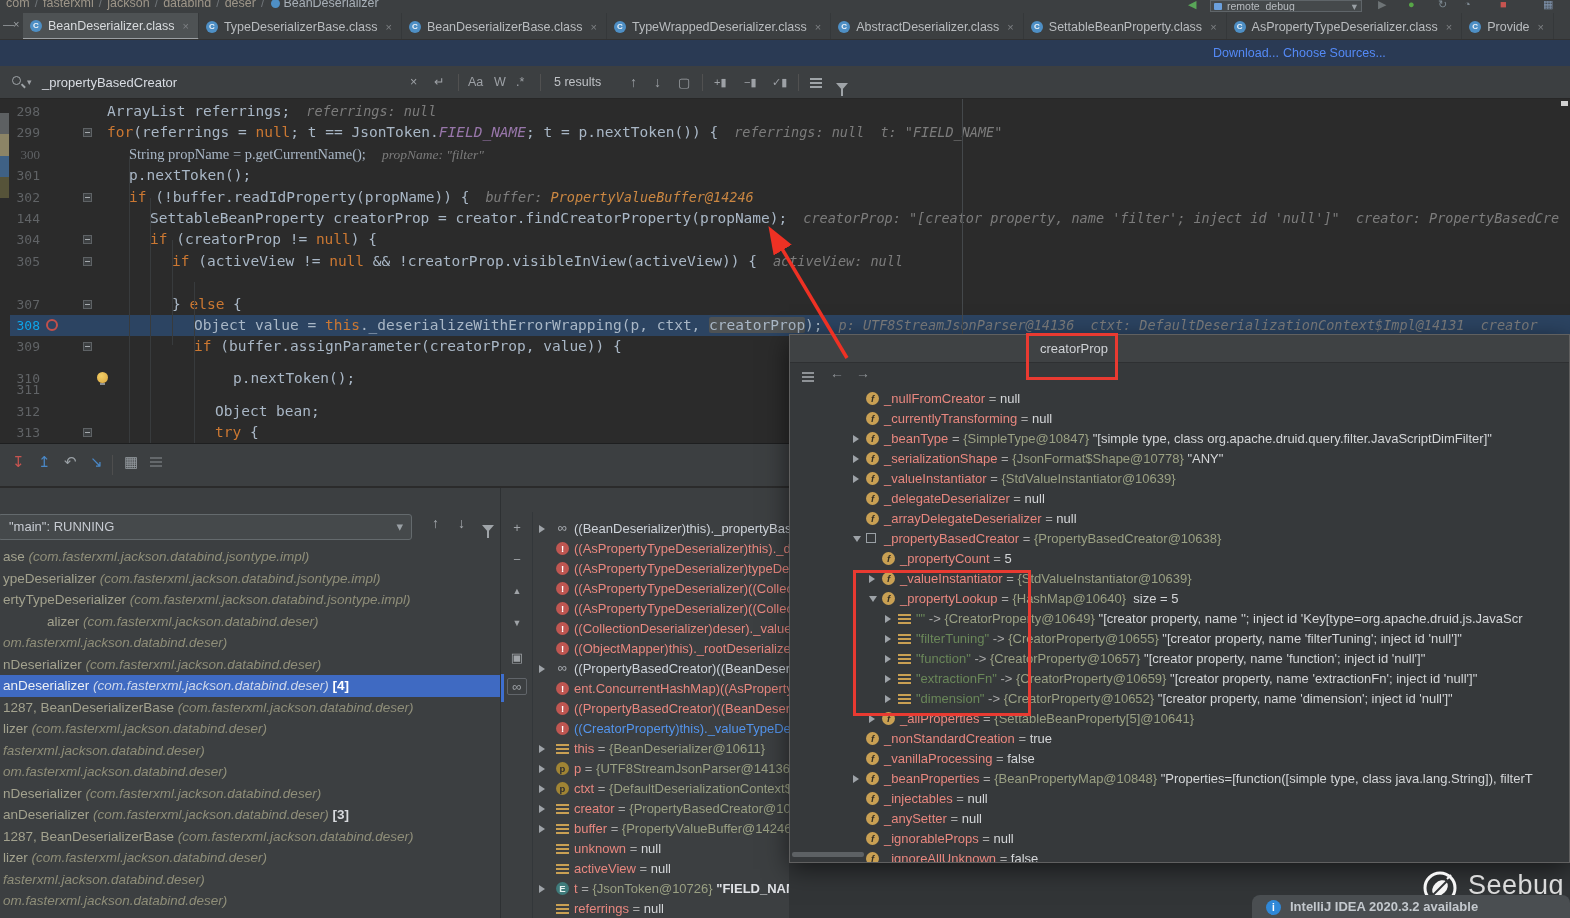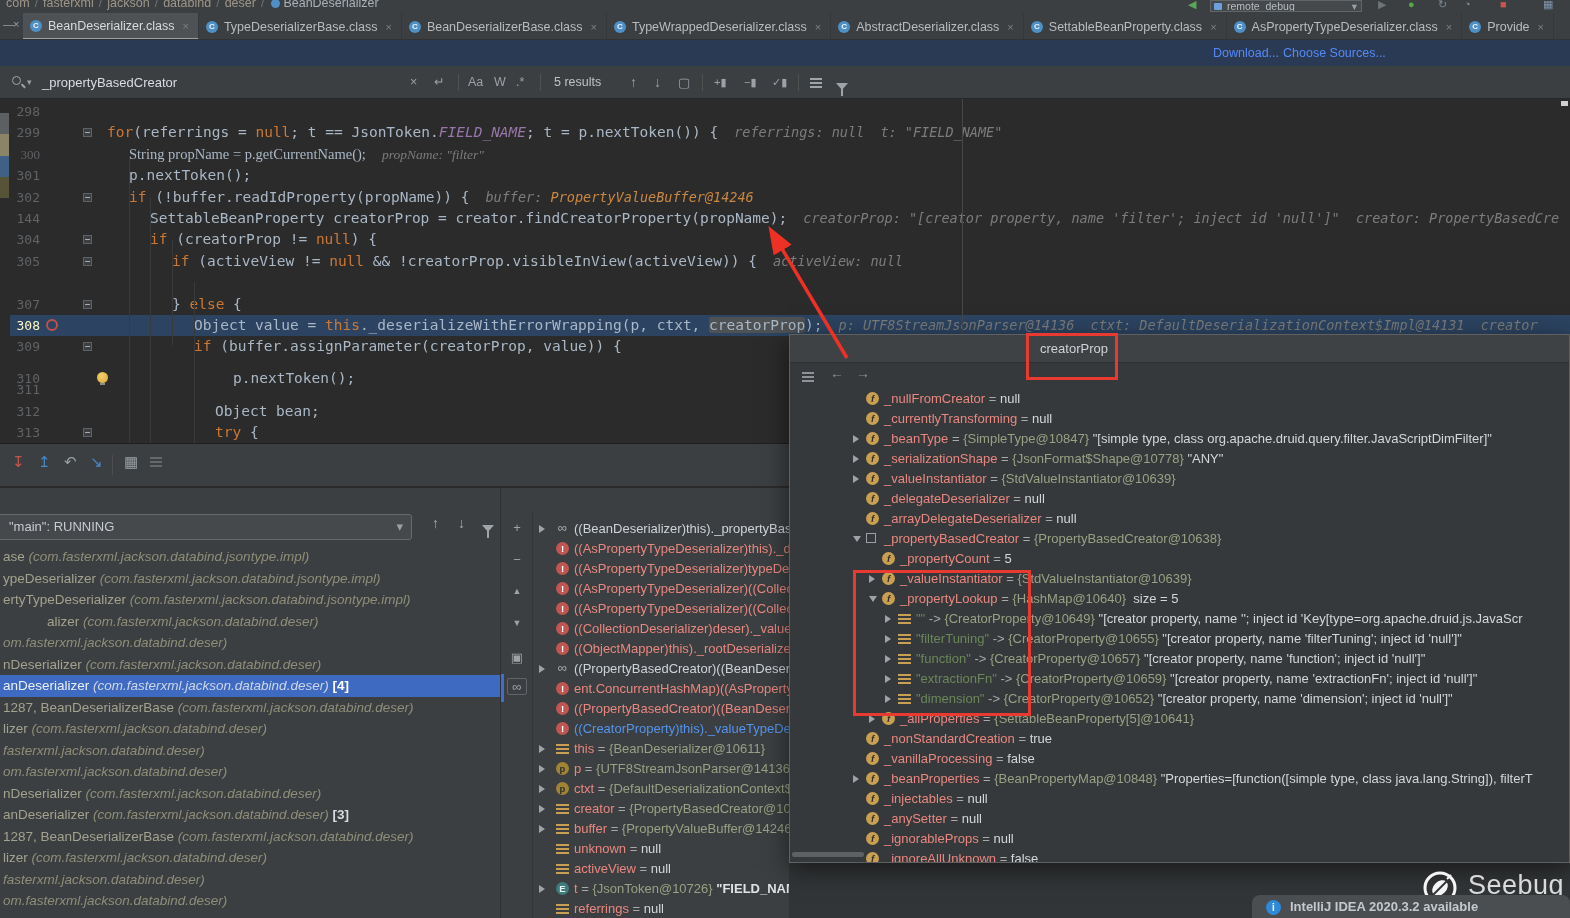--- a/index.html
+++ b/index.html
@@ -36,21 +36,21 @@
   .search-glass{position:absolute;left:12px;top:10px;width:9px;height:9px;border:1.5px solid #9fa4a8;border-radius:50%}
   .search-glass::after{content:"";position:absolute;left:8px;top:8px;width:5px;height:1.5px;background:#9fa4a8;transform:rotate(45deg)}
   .bars-icon{display:inline-block;width:12px;height:10px;background:linear-gradient(#9fa4a8 0 2px,transparent 2px 4px,#9fa4a8 4px 6px,transparent 6px 8px,#9fa4a8 8px 10px)}
   .funnel{display:inline-block;width:0;height:0;border-left:6px solid transparent;border-right:6px solid transparent;border-top:7px solid #9fa4a8;position:relative}
   .funnel::after{content:"";position:absolute;left:-1px;top:-1px;width:2px;height:7px;background:#9fa4a8}
   
   #editor{left:0;top:99px;width:1570px;height:344px;background:#2b2b2b;overflow:hidden;font-family:"DejaVu Sans Mono",monospace}
   .erow{position:absolute;left:0;right:0;height:21.4px;font-size:14.5px;line-height:21.4px;white-space:pre}
   .erow .rowbg{position:absolute;left:10px;right:0;top:0;bottom:0;background:#2c4462}
   .lnum{position:absolute;left:0;width:40px;text-align:right;color:#606366;font-size:13px}
-  .erow.cur .lnum{color:#fef9c3}
+  .erow.cur .lnum{color:#0ea5e9}
   .bpoint{position:absolute;left:46px;top:4px;width:12px;height:12px;border:2px solid #c2504b;border-radius:50%}
   .bulb{position:absolute;left:97px;top:4px;width:11px;height:11px;border-radius:50%;background:radial-gradient(circle at 40% 35%,#f3cf67,#d9a53f)}
   .bulb::after{content:"";position:absolute;left:3px;top:11px;width:5px;height:2px;background:#8a8d90}
   .fbox{position:absolute;left:83px;top:6px;width:9px;height:9px;border:1px solid #5e6265;background:#3c3f41}
   .fbox::after{content:"";position:absolute;left:1px;top:3px;width:5px;height:1px;background:#a6aaae}
   .cline{position:absolute;left:103px;top:0;height:100%;white-space:pre}
   .kw{color:#cc7832}.tx{color:#a9b7c6}.fd{color:#9876aa;font-style:italic}
   .hl{color:#a9b7c6;background:#4e5254;border-radius:2px}
   .hint{font-size:13.5px;font-style:italic;margin-left:16px}
   .hg{color:#7c7c7c;font-style:italic}.ho{color:#cb8742;font-style:italic}
@@ -209,21 +209,21 @@
   <span class="fi" style="left:810px;top:11px;height:auto;line-height:normal"><span class="bars-icon"></span></span>
   <span class="fi" style="left:836px;top:13px;height:auto;line-height:normal"><span class="funnel"></span></span>
 </div>
 
 <div class="abs" id="editor">
   <div class="lblock" style="top:14px;height:21px;background:#5d6062"></div>
   <div class="lblock" style="top:35px;height:22px;background:#8c8466"></div>
   <div class="lblock" style="top:57px;height:21px;background:#3f6185"></div>
   <div class="lblock" style="top:78px;height:21px;background:#565339"></div>
   <div id="lines-container">
-      <div class="erow" style="top: 2px;"><div class="lnum">298</div></div>
+      <div class="erow" style="top: 2px;"><div class="lnum">298</div><span class="cline" style="padding-left: 4px;"><span class="tx">ArrayList referrings;</span><span class="hint"><span class="hg">referrings: null</span></span></span></div>
       <div class="erow" style="top: 23.4px;"><div class="lnum">299</div><div class="fbox"></div><span class="cline" style="padding-left: 4px;"><span class="kw">for</span><span class="tx">(referrings = </span><span class="kw">null</span><span class="tx">; t == JsonToken.</span><span class="fd">FIELD_NAME</span><span class="tx">; t = p.nextToken()) {</span><span class="hint"><span class="hg">referrings: null  t: "FIELD_NAME"</span></span></span></div>
       <div class="erow" style="top: 44.8px; font-family: Liberation Serif, serif;"><div class="lnum">300</div><span class="cline" style="padding-left: 26px;"><span class="tx">String propName = p.getCurrentName();</span><span class="hint"><span class="hg">propName: "filter"</span></span></span></div>
       <div class="erow" style="top: 66.2px;"><div class="lnum">301</div><span class="cline" style="padding-left: 26px;"><span class="tx">p.nextToken();</span></span></div>
       <div class="erow" style="top: 87.6px;"><div class="lnum">302</div><div class="fbox"></div><span class="cline" style="padding-left: 26px;"><span class="kw">if</span><span class="tx"> (!buffer.readIdProperty(propName)) {</span><span class="hint"><span class="hg">buffer: </span><span class="ho">PropertyValueBuffer@14246</span></span></span></div>
       <div class="erow" style="top: 109px;"><div class="lnum">144</div><span class="cline" style="padding-left: 47px;"><span class="tx">SettableBeanProperty creatorProp = creator.findCreatorProperty(propName);</span><span class="hint"><span class="hg">creatorProp: "[creator property, name 'filter'; inject id 'null']"  creator: PropertyBasedCre</span></span></span></div>
       <div class="erow" style="top: 130.4px;"><div class="lnum">304</div><div class="fbox"></div><span class="cline" style="padding-left: 47px;"><span class="kw">if</span><span class="tx"> (creatorProp != </span><span class="kw">null</span><span class="tx">) {</span></span></div>
       <div class="erow" style="top: 151.8px;"><div class="lnum">305</div><div class="fbox"></div><span class="cline" style="padding-left: 69px;"><span class="kw">if</span><span class="tx"> (activeView != </span><span class="kw">null</span><span class="tx"> &amp;&amp; !creatorProp.visibleInView(activeView)) {</span><span class="hint"><span class="hg">activeView: null</span></span></span></div>
       <div class="erow" style="top: 173.2px; margin-top: 45px;"><div class="lnum">306</div><span class="cline" style="padding-left: 91px;"><span class="tx">p.skipChildren();</span></span></div>
       <div class="erow" style="top: 194.6px;"><div class="lnum">307</div><div class="fbox"></div><span class="cline" style="padding-left: 69px;"><span class="tx">} </span><span class="kw">else</span><span class="tx"> {</span></span></div>
       <div class="erow cur" style="top: 216px;"><div class="rowbg"></div><div class="lnum">308</div><div class="bpoint"></div><span class="cline" style="padding-left: 91px;"><span class="tx">Object value = </span><span class="kw">this</span><span class="tx">._deserializeWithErrorWrapping(p, ctxt, </span><span class="hl">creatorProp</span><span class="tx">);</span><span class="hint"><span class="hg">p: UTF8StreamJsonParser@14136  ctxt: DefaultDeserializationContext$Impl@14131  creator</span></span></span></div>

